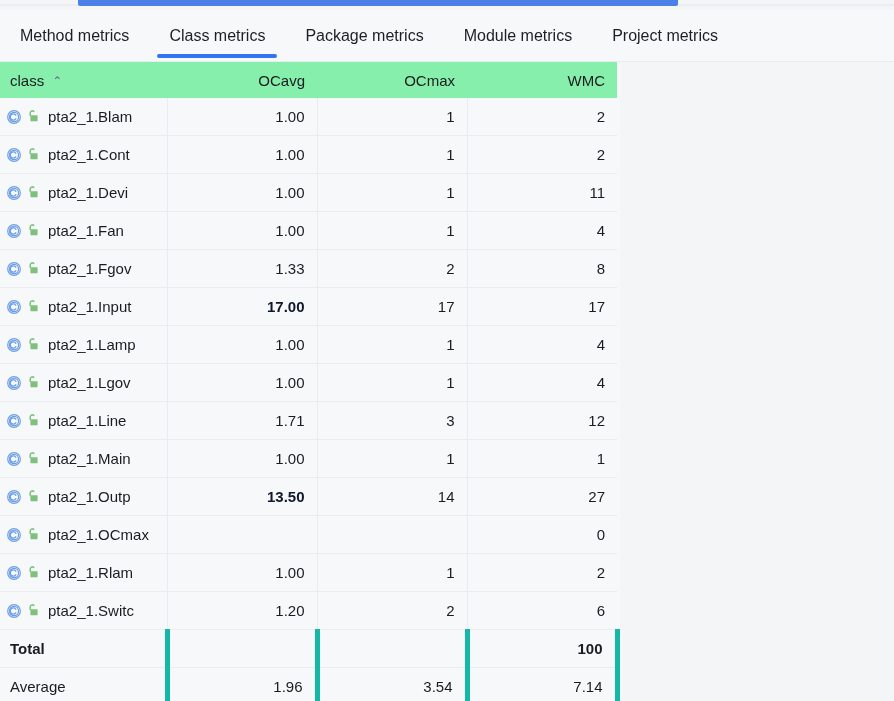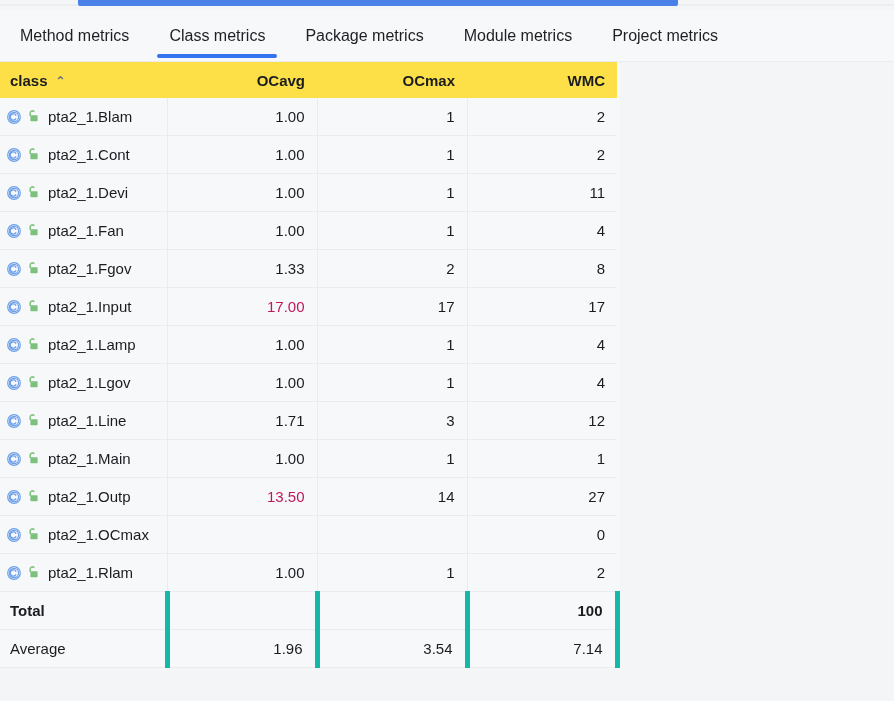--- a/index.html
+++ b/index.html
@@ -93,24 +93,24 @@
     background: #f7f8fa;
   }
   table.metrics col.c-class { width: 167px; }
   table.metrics col.c-ocavg { width: 150px; }
   table.metrics col.c-ocmax { width: 150px; }
   table.metrics col.c-wmc   { width: 150px; }
 
   thead th {
     height: 36px;
     padding: 0 12px 0 10px;
-    font-weight: bold;
+    font-weight: normal;
     font-size: 15px;
     color: #1a1c20;
-    background: #fde047;
+    background: #86efac;
     border: none;
     text-align: right;
     vertical-align: middle;
     white-space: nowrap;
   }
   thead th.th-class {
     text-align: left;
     padding-left: 10px;
   }
   .sort-caret {
@@ -149,21 +149,21 @@
     border-right: 5px solid #14b8a6;
   }
   tbody tr.row-total td {
     font-weight: bold;
   }
   tbody tr.row-total td.cell-class,
   tbody tr.row-average td.cell-class {
     padding-left: 10px;
   }
 
-  .val-warn { color: #be185d; }
+  .val-warn { color: #0f172a; font-weight: bold; }
 
   .class-cell-inner {
     display: flex;
     align-items: center;
     gap: 0px;
     width: 260px;     
   }
   .icon-class, .icon-lock {
     flex: 0 0 auto;
     display: inline-block;
@@ -466,20 +466,39 @@
                   <path d="M4.2 6.4V4.1a2.2 2.2 0 0 1 3.6-1.7" fill="none" stroke="#7ec17e" stroke-width="1.5" stroke-linecap="round"></path>
                   <rect x="4.4" y="6.2" width="7.2" height="6.0" rx="0.6" fill="#7ec17e"></rect>
                 </svg></span>
               <span class="class-name">pta2_1.Rlam</span>
             </div>
           </td>
           <td>1.00</td>
           <td>1</td>
           <td class="last-col">2</td>
         </tr>
+        <tr>
+          <td class="cell-class">
+            <div class="class-cell-inner">
+              <span class="icon-class"><svg width="16" height="16" viewBox="0 0 16 16" aria-hidden="true">
+                  <circle cx="8" cy="8" r="6.3" fill="none" stroke="#6c9fe8" stroke-width="1.2"></circle>
+                  <circle cx="8" cy="8" r="4.6" fill="none" stroke="#6c9fe8" stroke-width="1.2"></circle>
+                  <path d="M9.9 6.3a3.1 3.1 0 1 0 0 3.4" fill="none" stroke="#6c9fe8" stroke-width="1.3" stroke-linecap="round"></path>
+                </svg></span>
+              <span class="icon-lock"><svg width="14" height="14" viewBox="0 0 14 14" aria-hidden="true">
+                  <path d="M4.2 6.4V4.1a2.2 2.2 0 0 1 3.6-1.7" fill="none" stroke="#7ec17e" stroke-width="1.5" stroke-linecap="round"></path>
+                  <rect x="4.4" y="6.2" width="7.2" height="6.0" rx="0.6" fill="#7ec17e"></rect>
+                </svg></span>
+              <span class="class-name">pta2_1.Switc</span>
+            </div>
+          </td>
+          <td>1.20</td>
+          <td>2</td>
+          <td class="last-col">6</td>
+        </tr>
         <tr class="row-total">
           <td class="cell-class">Total</td>
           <td></td>
           <td></td>
           <td class="last-col">100</td>
         </tr>
         <tr class="row-average">
           <td class="cell-class">Average</td>
           <td>1.96</td>
           <td>3.54</td>

